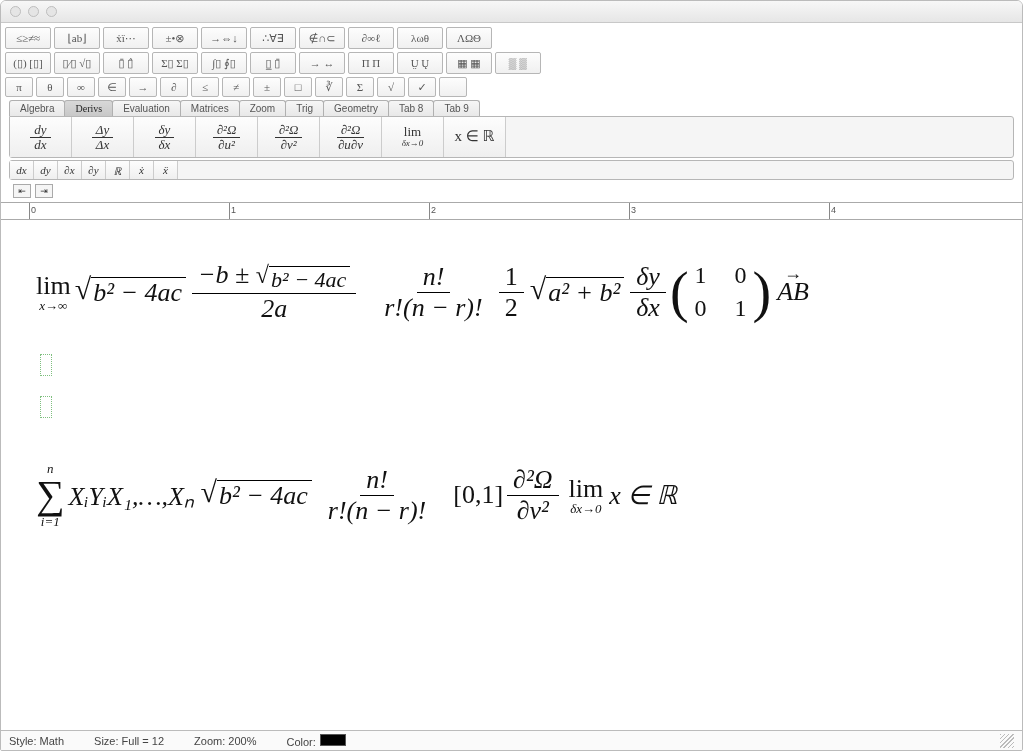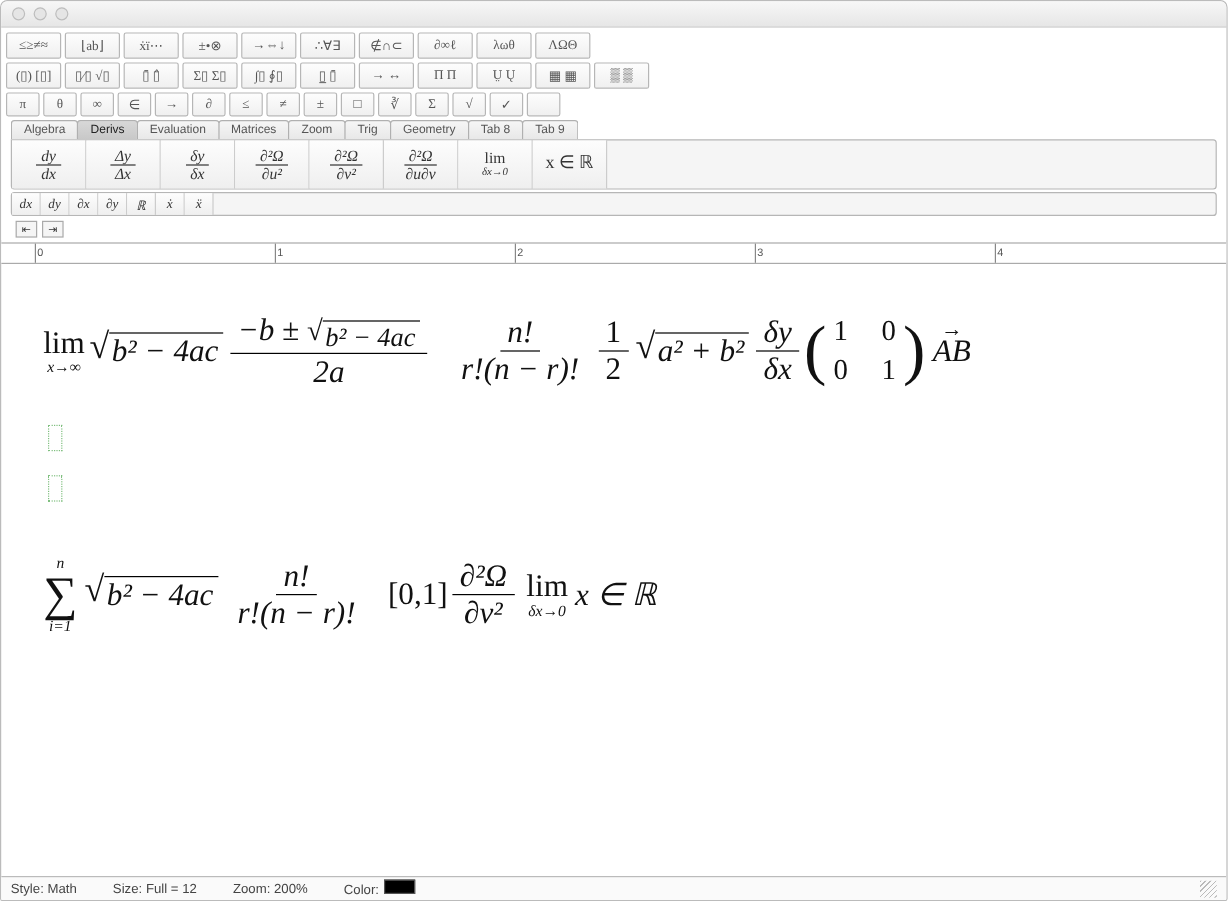--- a/index.html
+++ b/index.html
@@ -42,21 +42,21 @@
   .pal-row.small .pal-cell { width:28px; height:20px; }
 
   
   .tabs { display:flex; padding:0 4px; font-size:10px; }
   .tab {
     padding:2px 10px; border:1px solid #b0b0b0; border-bottom:none;
     background:linear-gradient(#f6f6f6,#e8e8e8);
     margin-right:-1px; border-radius:3px 3px 0 0; cursor:pointer;
     color:#555;
   }
-  .tab.active { background:linear-gradient(#d8d8d8,#c8c8c8); color:#222; }
+  .tab.active { background:linear-gradient(#d8d8d8,#c8c8c8); color:#222;font-family:Liberation Serif, serif; }
   .deriv-row {
     display:flex; border:1px solid #b6b6b6; margin:0 4px; background:#f5f5f5;
     border-radius:0 3px 3px 3px;
   }
   .deriv-cell {
     width:62px; height:40px; border-right:1px solid #ccc;
     display:flex; align-items:center; justify-content:center;
     font-family:"Times New Roman",serif; font-style:italic; font-size:13px;
     background:linear-gradient(#fdfdfd,#efefef); cursor:pointer;
     flex-direction: column; line-height:1.05;
@@ -317,20 +317,21 @@
 
   <div class="slot slot1"></div>
   <div class="slot slot2"></div>
 
   <div class="mathrow row2">
     <span class="sum">
         <span class="bnd">n</span>
         <span class="sym">∑</span>
         <span class="bnd">i=1</span>
       </span>
+    <span class="ital" style="margin-left:4px">XᵢYᵢX₁,…,Xₙ</span>
     <span class="sqrt" style="margin-left:6px">
         <span class="rad">√</span>
         <span class="body ital">b² − 4ac</span>
       </span>
     <span class="frac" style="margin-left:10px">
       <span class="num ital">n!</span>
       <span class="den ital">r!(n − r)!</span>
     </span>
     <span style="margin-left:17px">[0,1]</span>
     <span class="frac" style="margin-left:4px">

